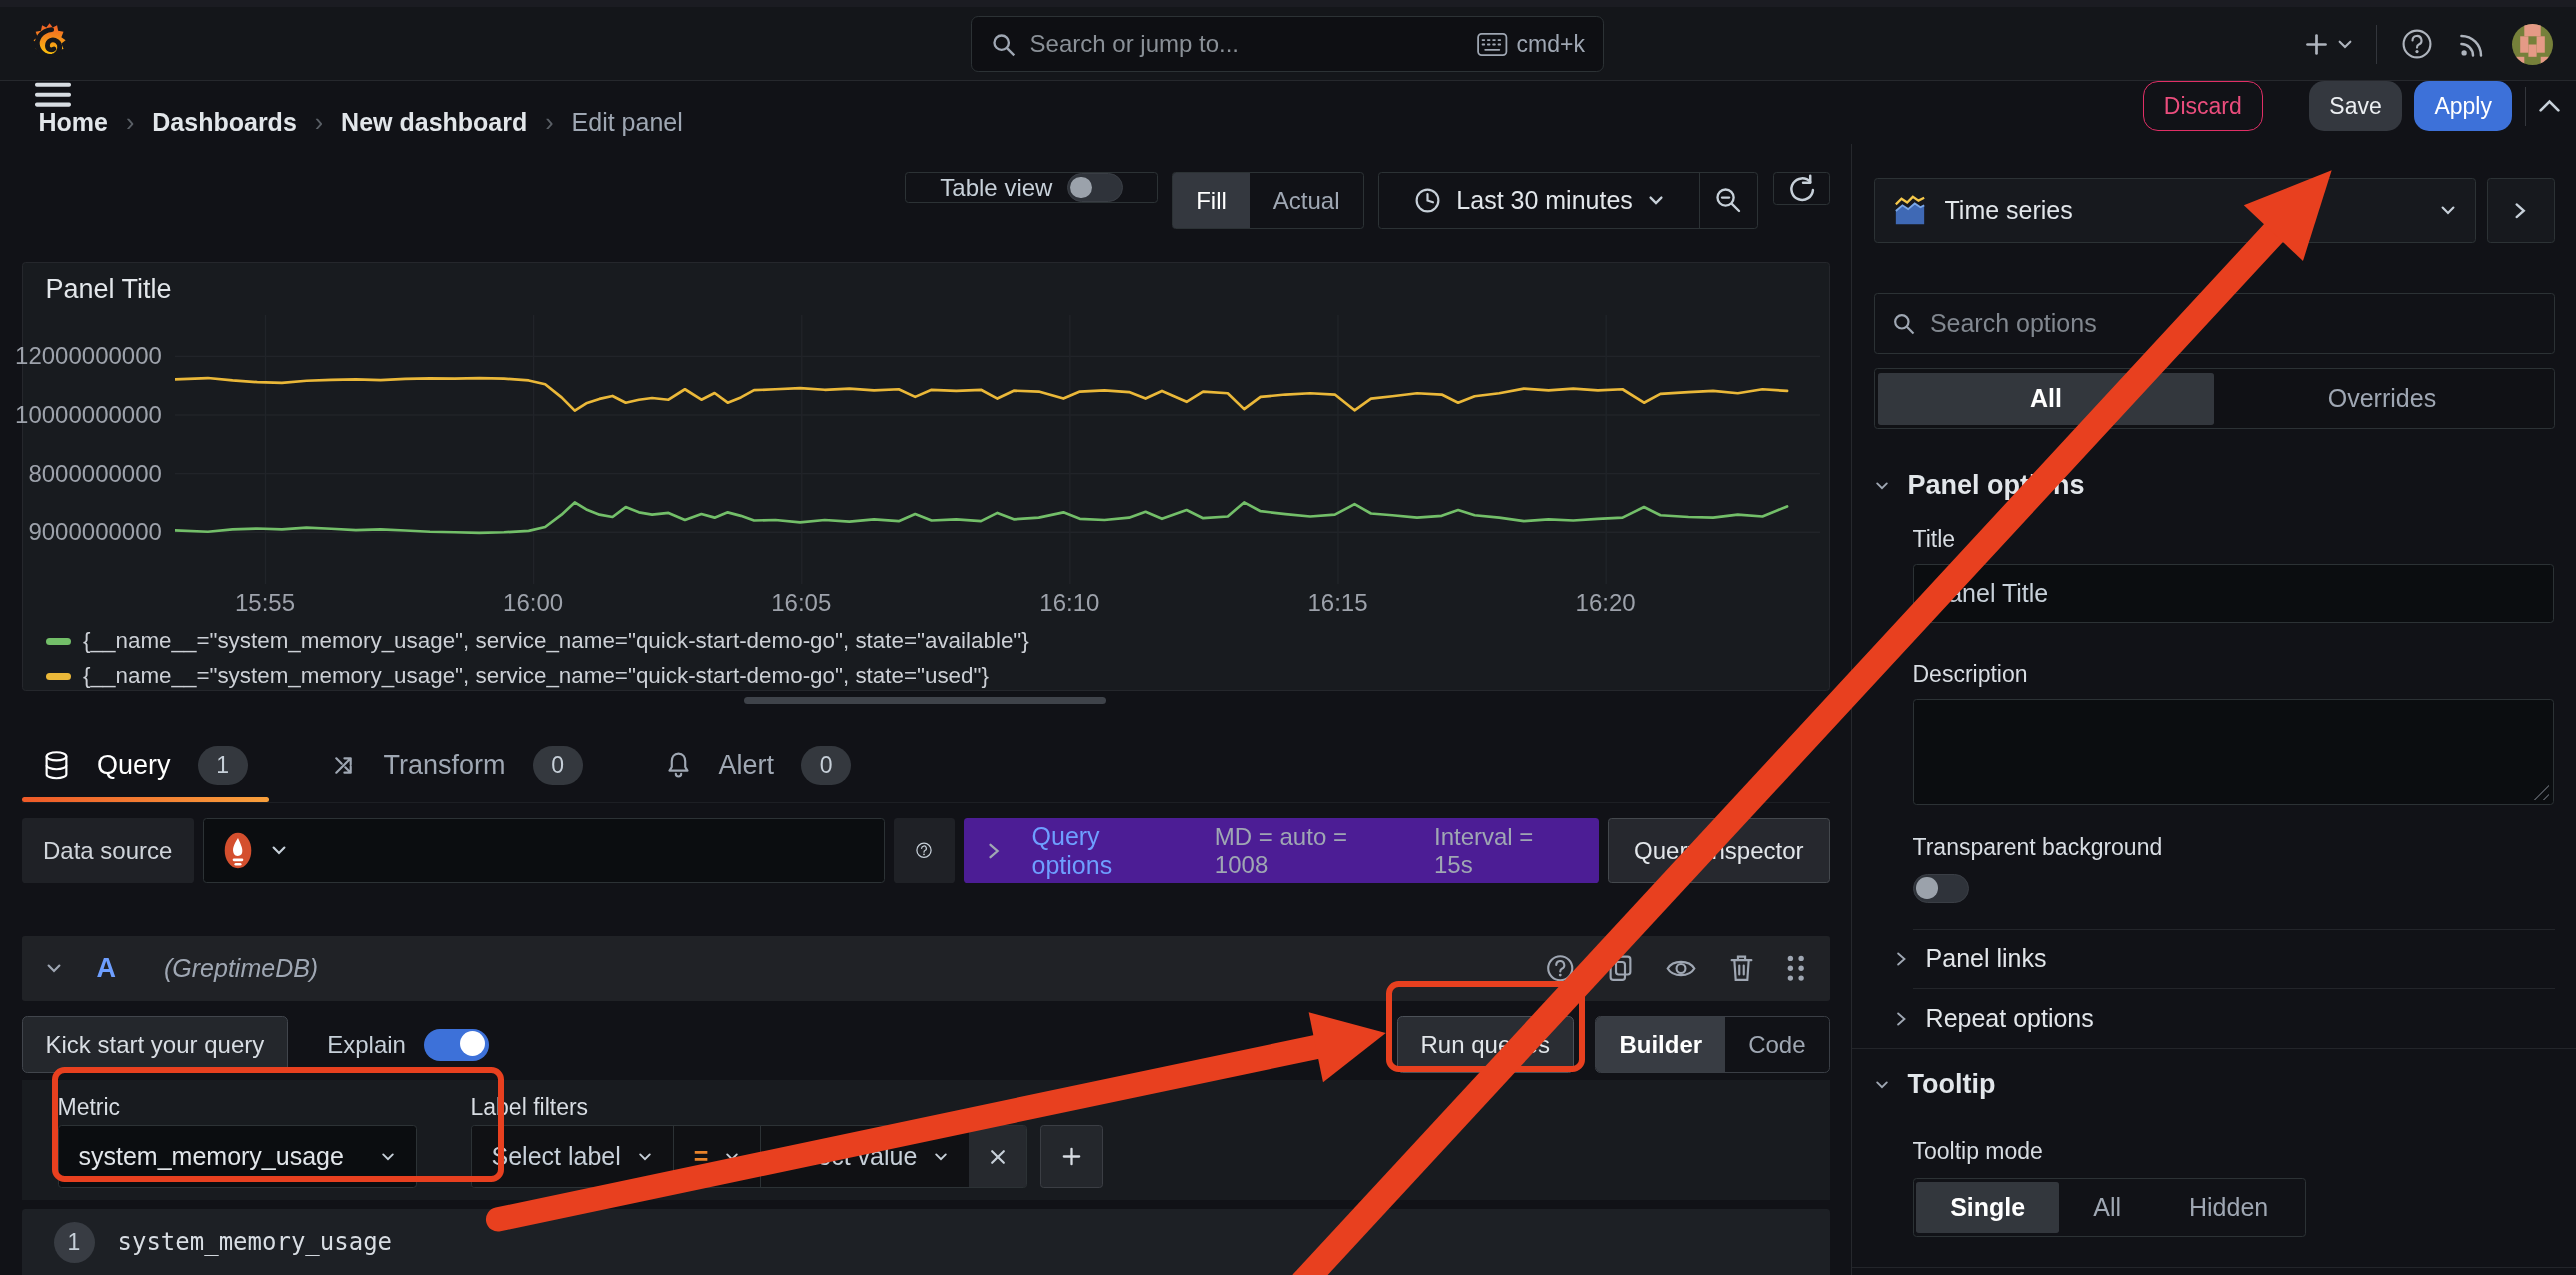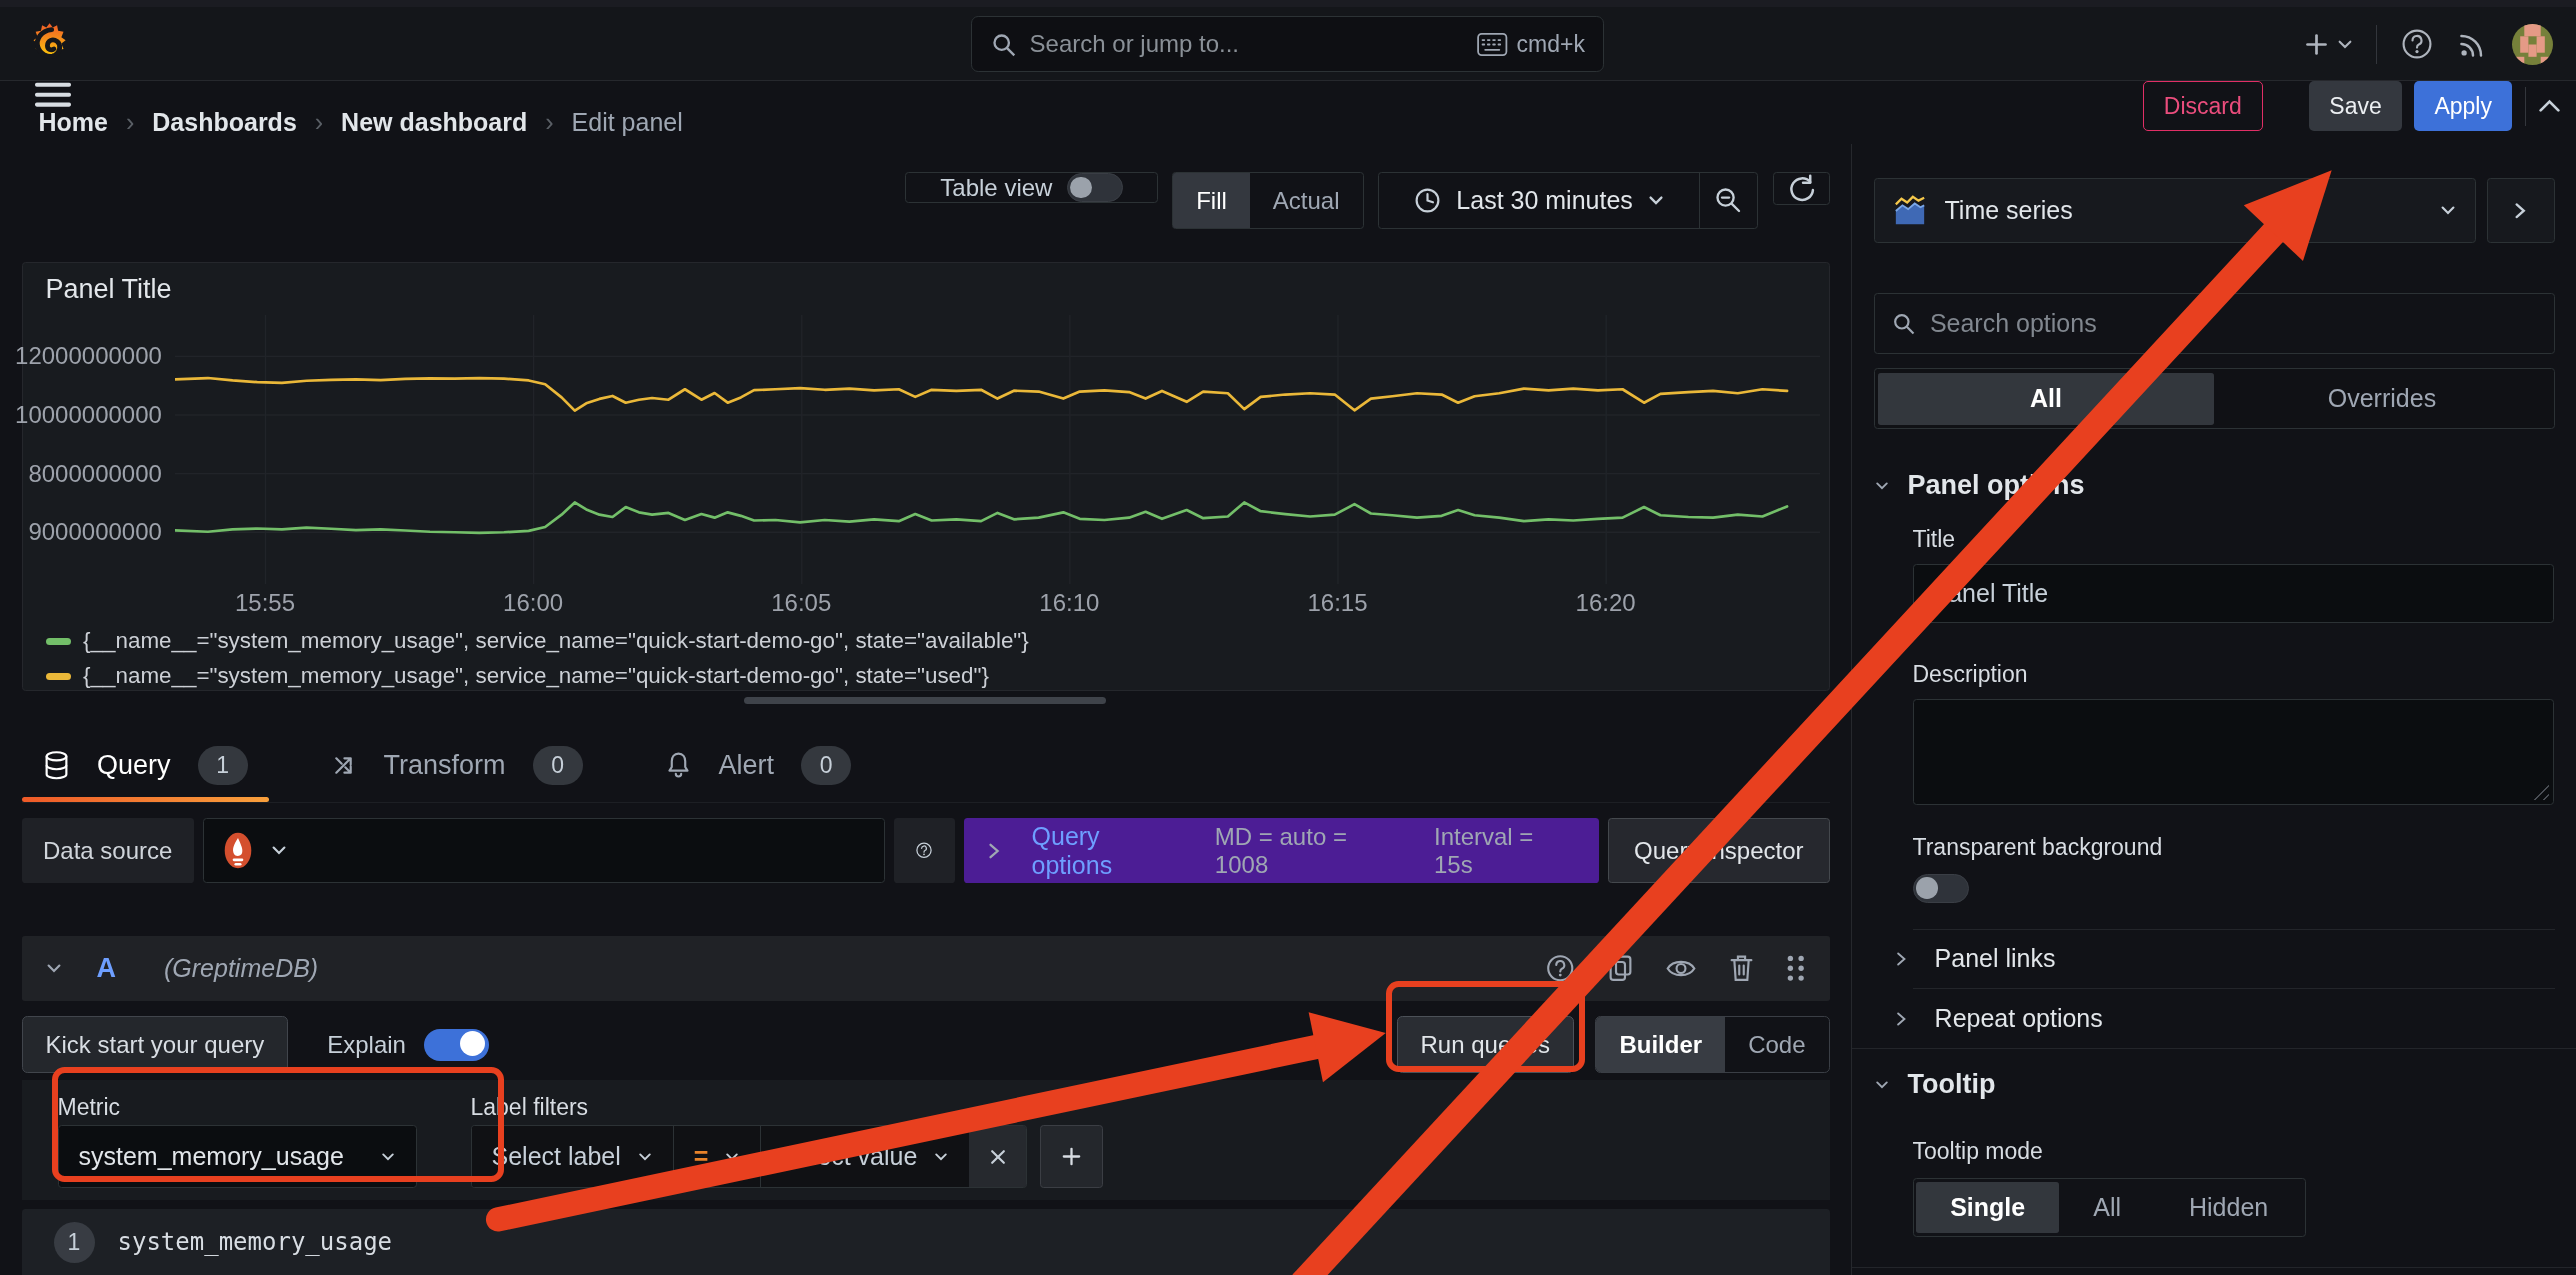--- a/index.html
+++ b/index.html
@@ -25,21 +25,21 @@
   .avatar { width:41px; height:41px; border-radius:50%; overflow:hidden; }
 
   
   #crumbbar { position:absolute; left:8px; top:81px; width:100%; height:63px; display:flex; align-items:flex-start;flex-direction:column; }
   #hamburger { margin-left:27px; color:#d8dde3; }
   #breadcrumb { display:flex; align-items:center; margin-left:30.5px; font-size:25px; font-weight:600; color:#e2e6ea; }
   .crumb-sep { color:#5a5f66; margin:0 18px; font-weight:400; font-size:25px; }
   .crumb-sep::before { content:"\203A"; }
   .crumb-last { color:#9fa7b3; font-weight:400; }
   #crumb-actions { position:absolute; right:23px; display:flex; align-items:center; gap:12.6px; }
-  .btn { height:50px; padding:0 20px; border-radius:5px; font-size:23px; font-weight:500;
+  .btn { height:50px; padding:0 20px; border-radius:15px; font-size:23px; font-weight:500;
     display:flex; align-items:center; justify-content:center; cursor:pointer; }
   .btn-destructive { border:0.9px solid #e02f66; color:#eb4d7d; background:transparent; }
   .btn-secondary { background:#34383f; color:#eceff2;margin-left:34px; }
   .btn-primary { background:#3d71d9; color:#fff; }
 
   
   #toolbar { position:absolute; left:21.5px; top:172px; width:1808px; display:flex; justify-content:flex-end; gap:14.4px; }
   .tb-group { height:57px; border:0.9px solid #2c3235; border-radius:3.6px; display:flex; align-items:center; color:#c7d0d9; font-size:24px; }
   .tb-pad { padding:0 34px; display:flex; align-items:center; gap:14.4px; height:100%; }
   .seg-chip { height:100%; display:flex; align-items:center; padding:0 23px; color:#9fa7b3; }
@@ -159,21 +159,21 @@
   .sect-head .chev { color:#9fa7b3; }
   .sb-label { font-size:23px; color:#d8dde3; margin-left:39px; }
   .sb-input { margin:10.8px 0 0 39px; width:641px; height:59px; background:#0b0d10; border:0.9px solid #2c3235;
     border-radius:3.6px; color:#c7d0d9; font-size:25px; padding:0 18px; font-family:inherit; outline:none; }
   .sb-textarea { margin:10.8px 0 0 39px; width:641px; height:106px; background:#0b0d10; border:0.9px solid #2c3235;
     border-radius:3.6px; position:relative; }
   .resize-grip { position:absolute; right:3.6px; bottom:3.6px; width:20px; height:20px;
     background:repeating-linear-gradient(135deg,transparent 0 4.5px,#4a4e55 4.5px 6.3px); clip-path:polygon(100% 0,100% 100%,0 100%); }
   .sb-hr { height:0.9px; background:#23252a; margin-left:39px; }
   .sb-hr.full { margin-left:-21.5px; margin-right:-21.5px; }
-  .collapse-row { height:59px; display:flex; align-items:center; gap:27px; margin-left:21.5px; font-size:25px; color:#e2e6ea; }
+  .collapse-row { height:59px; display:flex; align-items:center; gap:18px; margin-left:21.5px; font-size:25px; color:#e2e6ea; }
   .collapse-row .chev { color:#9fa7b3; }
   .segmented { display:inline-flex; border:0.9px solid #2c3235; border-radius:3.6px; height:59px; margin-left:39px; padding:2.7px; }
   .segmented .sc { display:flex; align-items:center; padding:0 34px; font-size:25px; color:#9fa7b3; border-radius:2.7px; }
   .segmented .sc.on { background:#33373d; color:#fff; font-weight:600; }
 
   
   .hl-box { position:absolute; border:6.3px solid #e8401f; border-radius:12.6px; z-index:48; pointer-events:none; }
   #hl-metric { left:52px; top:1067px; width:452px; height:115px; }
   #hl-run { left:1386px; top:981px; width:199px; height:91px; }
   #annotations { position:absolute; left:0; top:0; z-index:60; pointer-events:none; }

